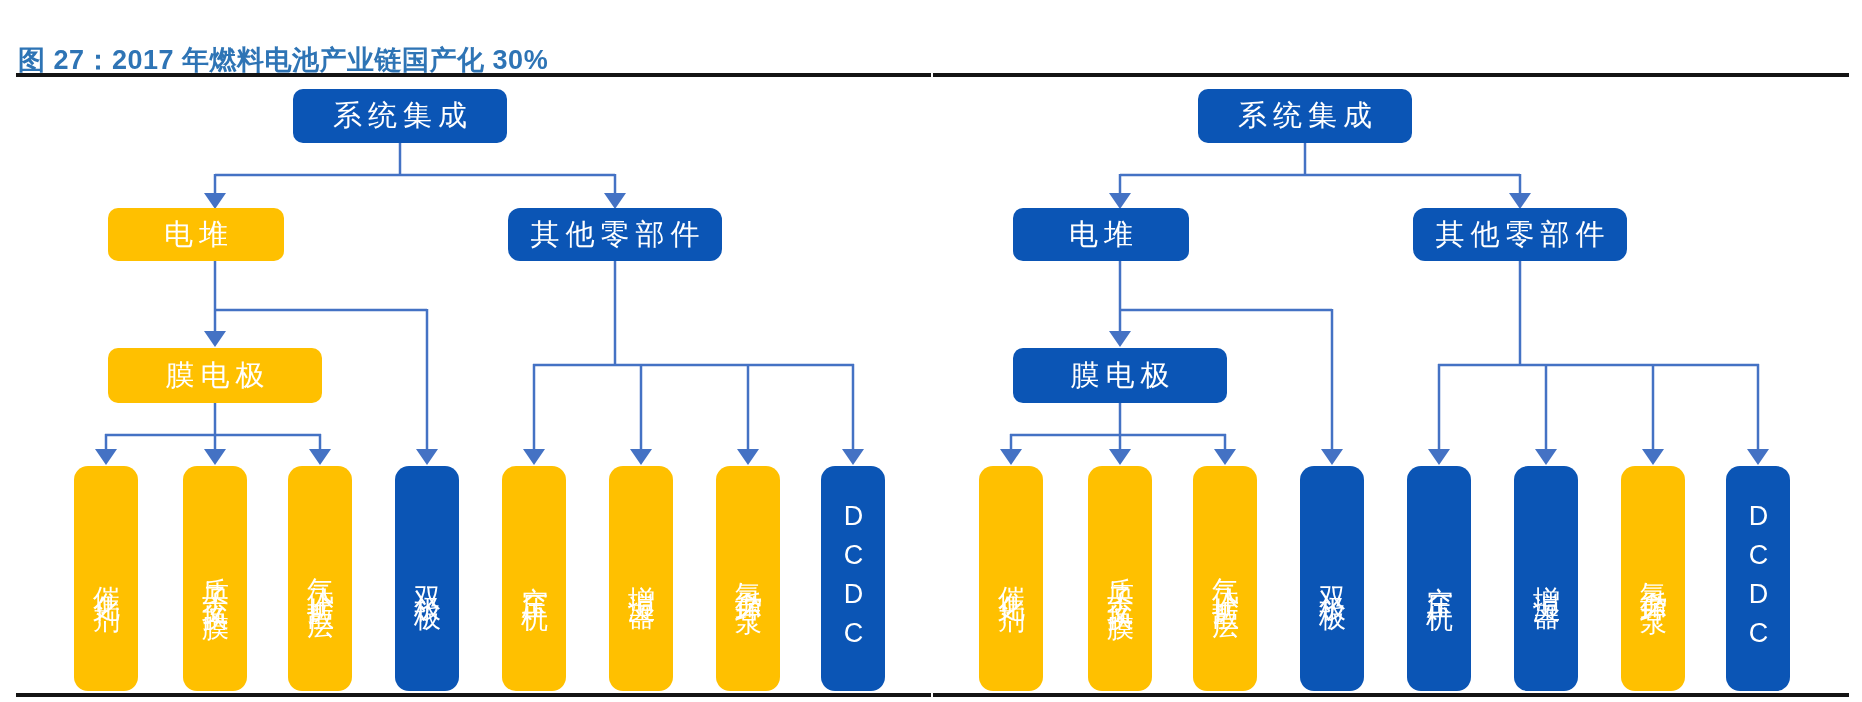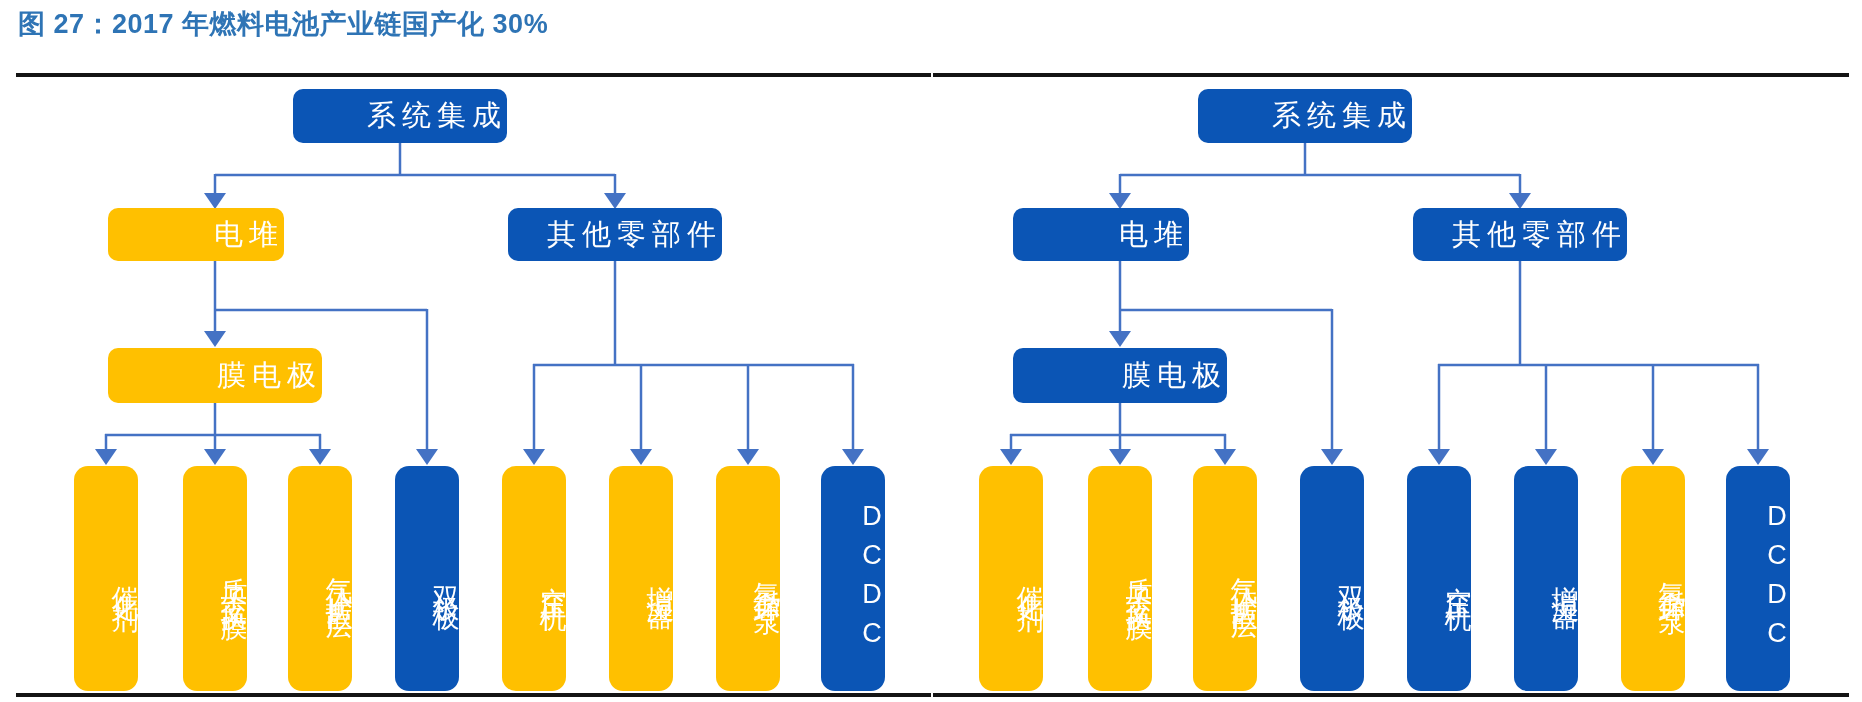--- a/index.html
+++ b/index.html
@@ -4,46 +4,46 @@
 <style>
   html,body{margin:0;padding:0;background:#ffffff;}
   body{width:1862px;height:702px;position:relative;overflow:hidden;
        font-family:"Liberation Sans", sans-serif;}
   .panel{position:absolute;top:0;width:931px;height:702px;}
   .panel-left{left:0;}
   .panel-right{left:931px;}
 
   .fig-title{position:absolute;top:6px;font-size:27px;font-weight:bold;
              color:#2E74B5;white-space:nowrap;letter-spacing:0.5px;}
-  .panel-left .fig-title{left:18px;}
+  .panel-left .fig-title{left:18px;margin-top:36px;}
   .panel-right .fig-title{left:4px;}
 
   .title-rule,.bottom-rule{position:absolute;height:4px;background:#141414;}
   .panel-left .title-rule{left:16px;width:915px;top:73px;}
   .panel-right .title-rule{left:2px;width:916px;top:73px;}
   .panel-left .bottom-rule{left:16px;width:915px;top:693px;}
   .panel-right .bottom-rule{left:2px;width:916px;top:693px;}
 
   .tree{position:absolute;left:0;top:0;width:931px;height:702px;}
   .panel-right .tree{transform:translateX(-26px);}
 
   svg.connectors{position:absolute;left:0;top:0;pointer-events:none;}
   svg.connectors line{stroke:#4472C4;stroke-width:2.5;}
   svg.connectors polygon{fill:#4472C4;}
 
-  .node{position:absolute;display:flex;align-items:center;justify-content:flex-end;
+  .node{position:absolute;display:flex;align-items:center;justify-content:center;
         color:#ffffff;box-sizing:border-box;}
   .node[data-variant="yellow"]{background:#FFC000;}
   .node[data-variant="blue"]{background:#0B55B5;}
 
   .hnode{height:53px;border-radius:10px;font-size:29px;letter-spacing:6px;
          padding-left:6px;white-space:nowrap;}
   .node-root{left:293px;top:89px;width:214px;height:54px;}
   .node-stack{left:108px;top:208px;width:176px;}
-  .node-others{left:508px;top:208px;width:214px;}
+  .node-others{left:508px;top:208px;width:214px;border-radius:12px;}
   .node-mea{left:108px;top:348px;width:214px;height:55px;}
 
   .leaf{top:466px;width:64px;height:225px;border-radius:14px;}
   .leaf span{writing-mode:vertical-rl;text-orientation:upright;
              font-size:27px;letter-spacing:9px;line-height:1;color:#ffffff;}
   .leaf-1{left:74px;} .leaf-2{left:183px;} .leaf-3{left:288px;} .leaf-4{left:395px;}
   .leaf-5{left:502px;} .leaf-6{left:609px;} .leaf-7{left:716px;} .leaf-8{left:821px;}
 </style>
 </head>
 <body>

